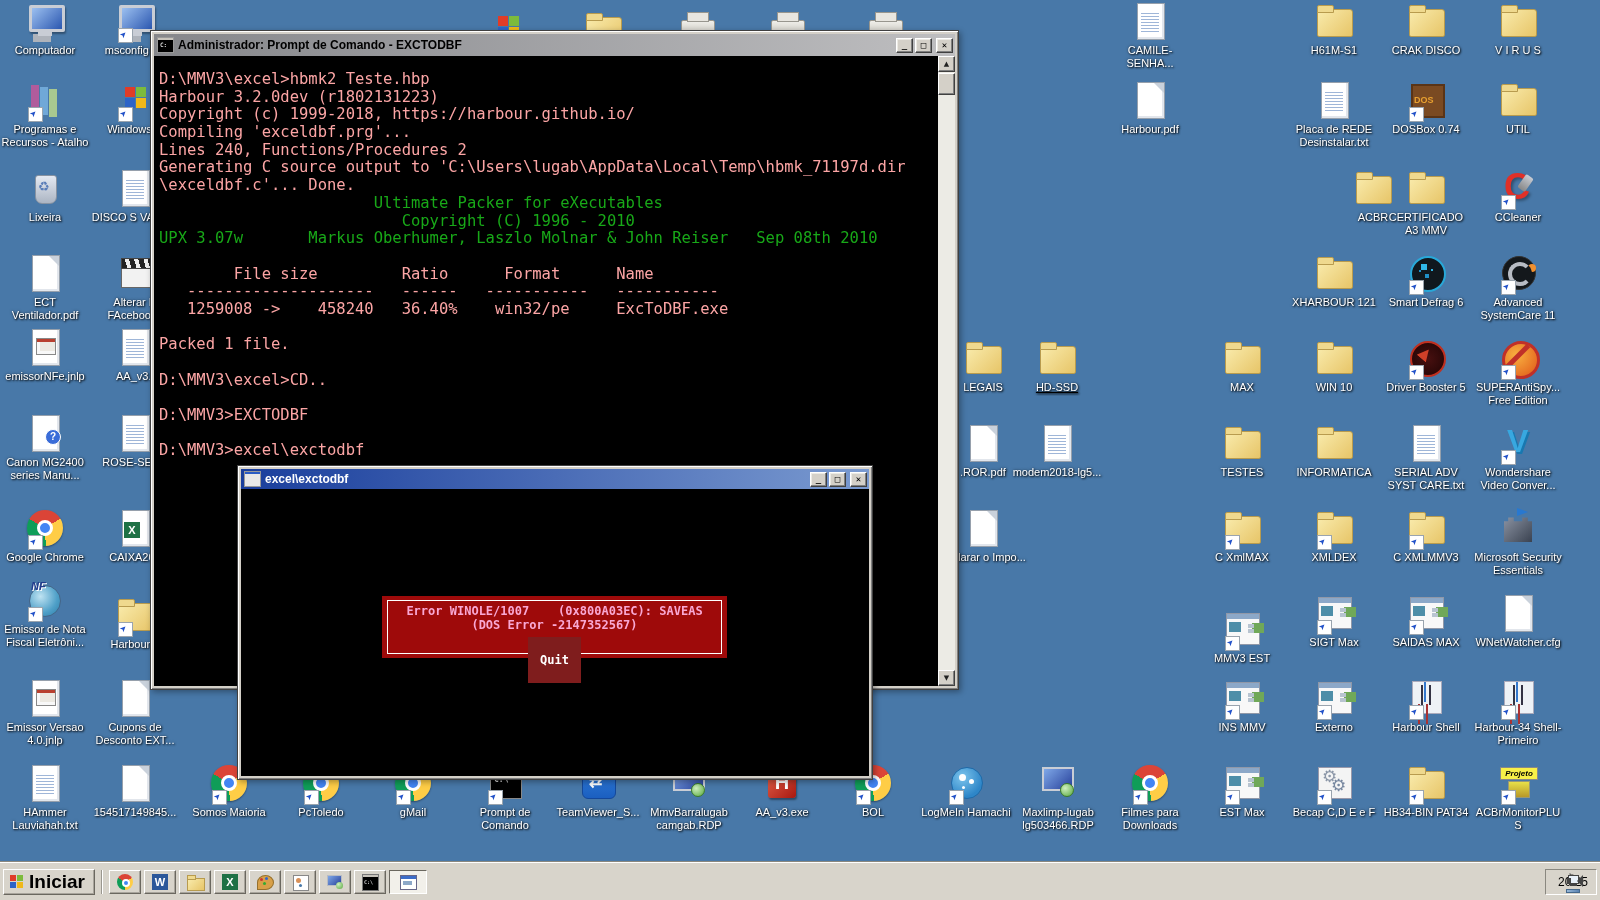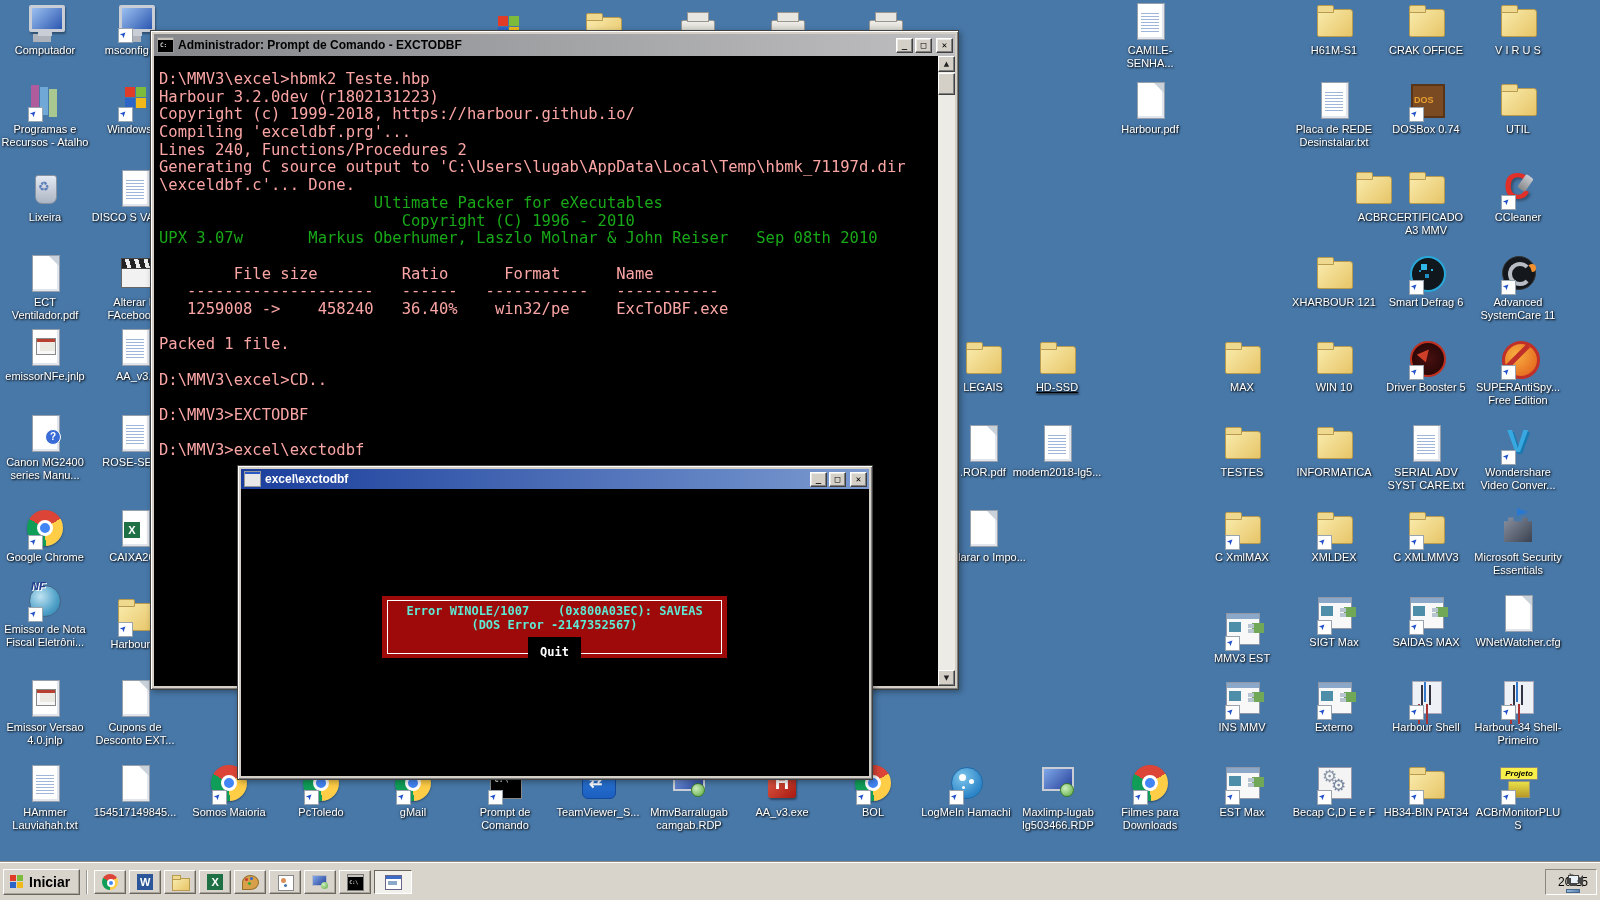--- a/index.html
+++ b/index.html
@@ -124,27 +124,27 @@
   .sb-thumb { position:absolute; left:0; top:17px; width:17px; height:22px; background:#D4D0C8; border:1px solid; border-color:#FFF #404040 #404040 #FFF; box-shadow:inset -1px -1px 0 #808080; box-sizing:border-box; }
 
   #main-window { left:150px; top:30px; width:809px; height:660px; z-index:10; }
   #child-window { left:237px; top:465px; width:636px; height:315px; z-index:20; }
   #child-window .client { position:absolute; left:3px; right:3px; top:23px; bottom:3px; background:#000; }
   #child-window .tb-ico { background:#E8E8E8; box-shadow:inset 0 2px 0 #2A5BC4; }
   #child-window .tb-ico::before { content:""; }
 
   .errbox { position:absolute; left:141px; top:107px; width:345px; height:62px; background:#9E0A0A; box-sizing:border-box; padding:4px 5px; }
   .errinner { width:100%; height:100%; border:1px solid #fff; box-sizing:border-box; text-align:center; padding-top:3px; }
-  .errline { color:#5eead4; font:bold 12px/14px "DejaVu Sans Mono",monospace; white-space:pre; }
+  .errline { color:#f9a8d4; font:bold 12px/14px "DejaVu Sans Mono",monospace; white-space:pre; }
   .quit-row { margin-top:5px; }
-  .quit { display:inline-block; background:#000000; color:#fff; font:bold 12px/14px "DejaVu Sans Mono",monospace; padding:8px 12px; }
+  .quit { display:inline-block; background:#7f1d1d; color:#fff; font:bold 12px/14px "DejaVu Sans Mono",monospace; padding:16px 12px; }
 
   
   #taskbar { position:absolute; left:0; right:0; top:862px; bottom:0; background:#D8D4CB; border-top:1px solid #fff; box-shadow:0 -1px 0 #8A8880; display:flex; align-items:center; padding:0 3px; gap:3px; z-index:100; box-sizing:border-box; }
-  .start { display:flex; align-items:center; gap:4px; height:26px; padding:0 9px 0 5px; background:#D8D4CB; border:1px solid; border-color:#FFF #6A675F #6A675F #FFF; box-shadow:inset -1px -1px 0 #A8A49C; font-weight:bold; font-size:14px; color:#000; }
+  .start { display:flex; align-items:center; gap:4px; height:26px; padding:0 9px 0 5px; background:#D8D4CB; border:1px solid; border-color:#FFF #6A675F #6A675F #FFF; box-shadow:inset -1px -1px 0 #A8A49C; font-weight:bold; font-size:19px; color:#000; }
   .winflag { position:relative; width:16px; height:16px; }
   .winflag::before { content:""; position:absolute; left:1px; top:1px; width:6px; height:6px; background:#E03C28; box-shadow:7px 0 0 #7CBB3C,0 7px 0 #2C64C8,7px 7px 0 #F0B818; }
   .sep { width:0; height:24px; border-left:1px solid #9A978F; border-right:1px solid #FFF; margin:0 3px; }
   #qlaunch { display:flex; gap:3px; align-items:center; }
   .qb { width:32px; height:24px; background:#D8D4CB; border:1px solid; border-color:#FFF #6A675F #6A675F #FFF; box-shadow:inset -1px -1px 0 #A8A49C; display:flex; align-items:center; justify-content:center; padding:0; }
   .qb.pressed { width:38px; background:#F2F0EA; border-color:#6A675F #FFF #FFF #6A675F; box-shadow:none; }
   .qi { position:relative; width:18px; height:18px; display:inline-block; }
   .qi::before, .qi::after { content:""; position:absolute; }
   .qi-chrome::before { left:1px; top:1px; width:16px; height:16px; border-radius:50%; background:conic-gradient(from -60deg,#DB4437 0 33%,#FFCD46 33% 66%,#0F9D58 66% 100%); }
   .qi-chrome::after  { left:6px; top:6px; width:4px; height:4px; background:#4285F4; border:2px solid #fff; border-radius:50%; }
@@ -465,21 +465,21 @@
         <div class="label">SIGT Max</div>
       </div>
       <div class="icon" style="left: 1289px; top: 677px;">
         <div class="g g-winapp">
           <span class="scb"></span>
         </div>
         <div class="label">Externo</div>
       </div>
       <div class="icon" style="left: 1381px; top: 0px;">
         <div class="g g-folder"></div>
-        <div class="label">CRAK OFFICE</div>
+        <div class="label">CRAK DISCO</div>
       </div>
       <div class="icon" style="left: 1381px; top: 79px;">
         <div class="g g-dosbox">
           <span class="scb"></span>
         </div>
         <div class="label">DOSBox 0.74</div>
       </div>
       <div class="icon" style="left: 1381px; top: 167px;">
         <div class="g g-folder"></div>
         <div class="label">CERTIFICADO A3 MMV</div>

